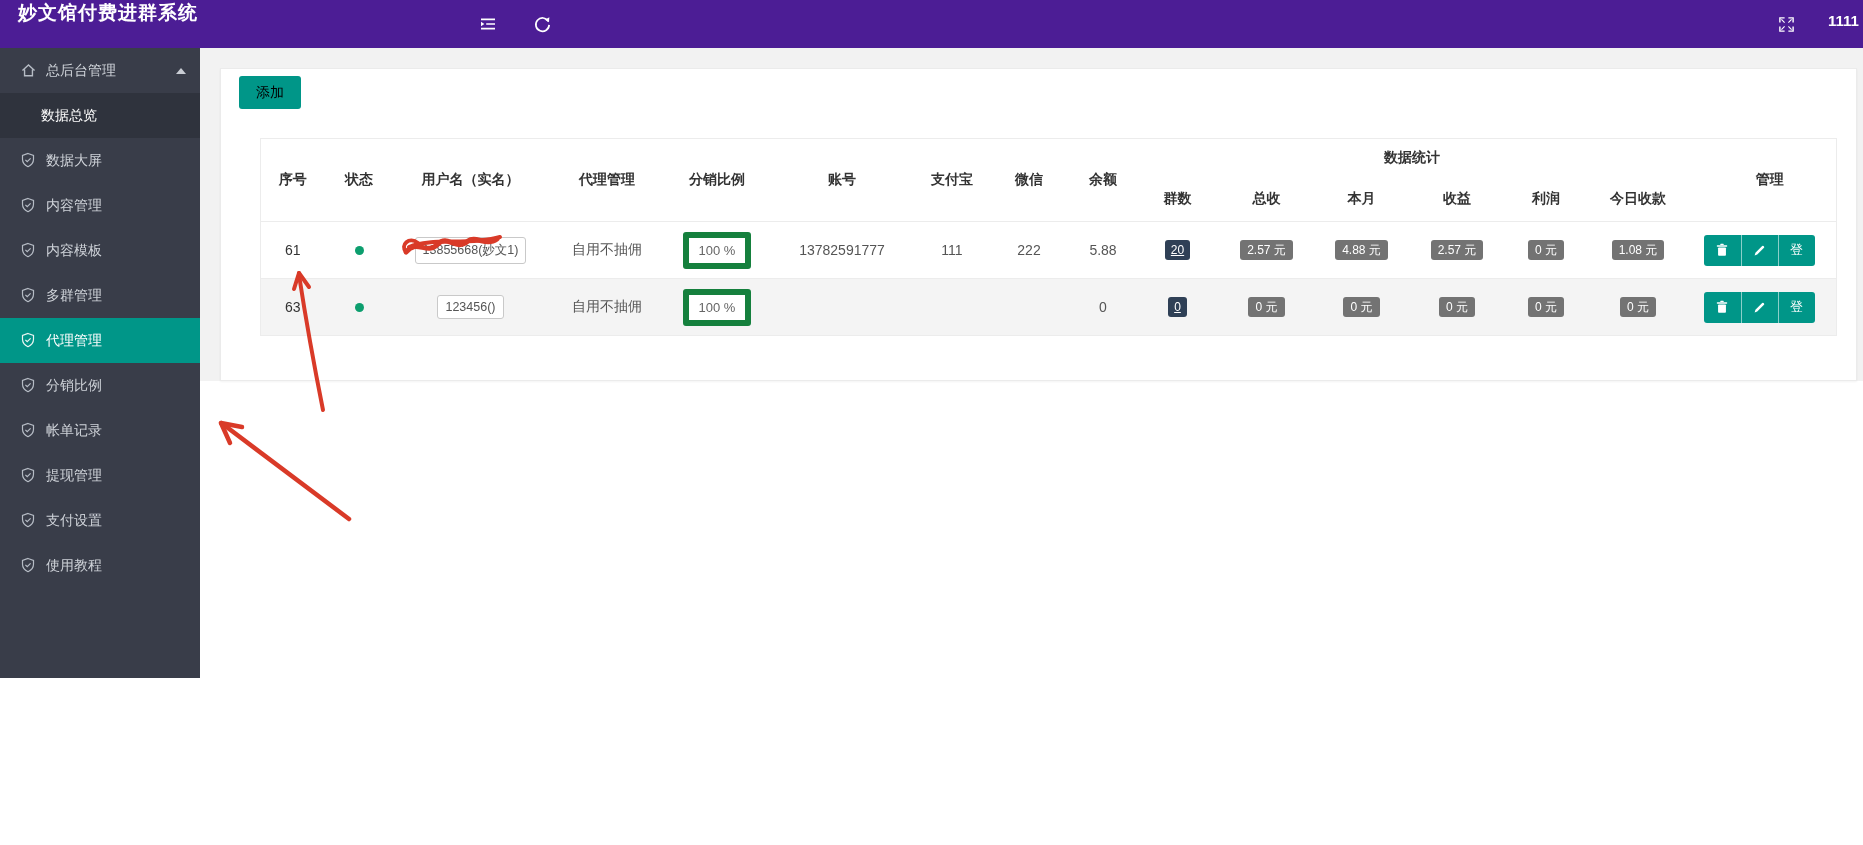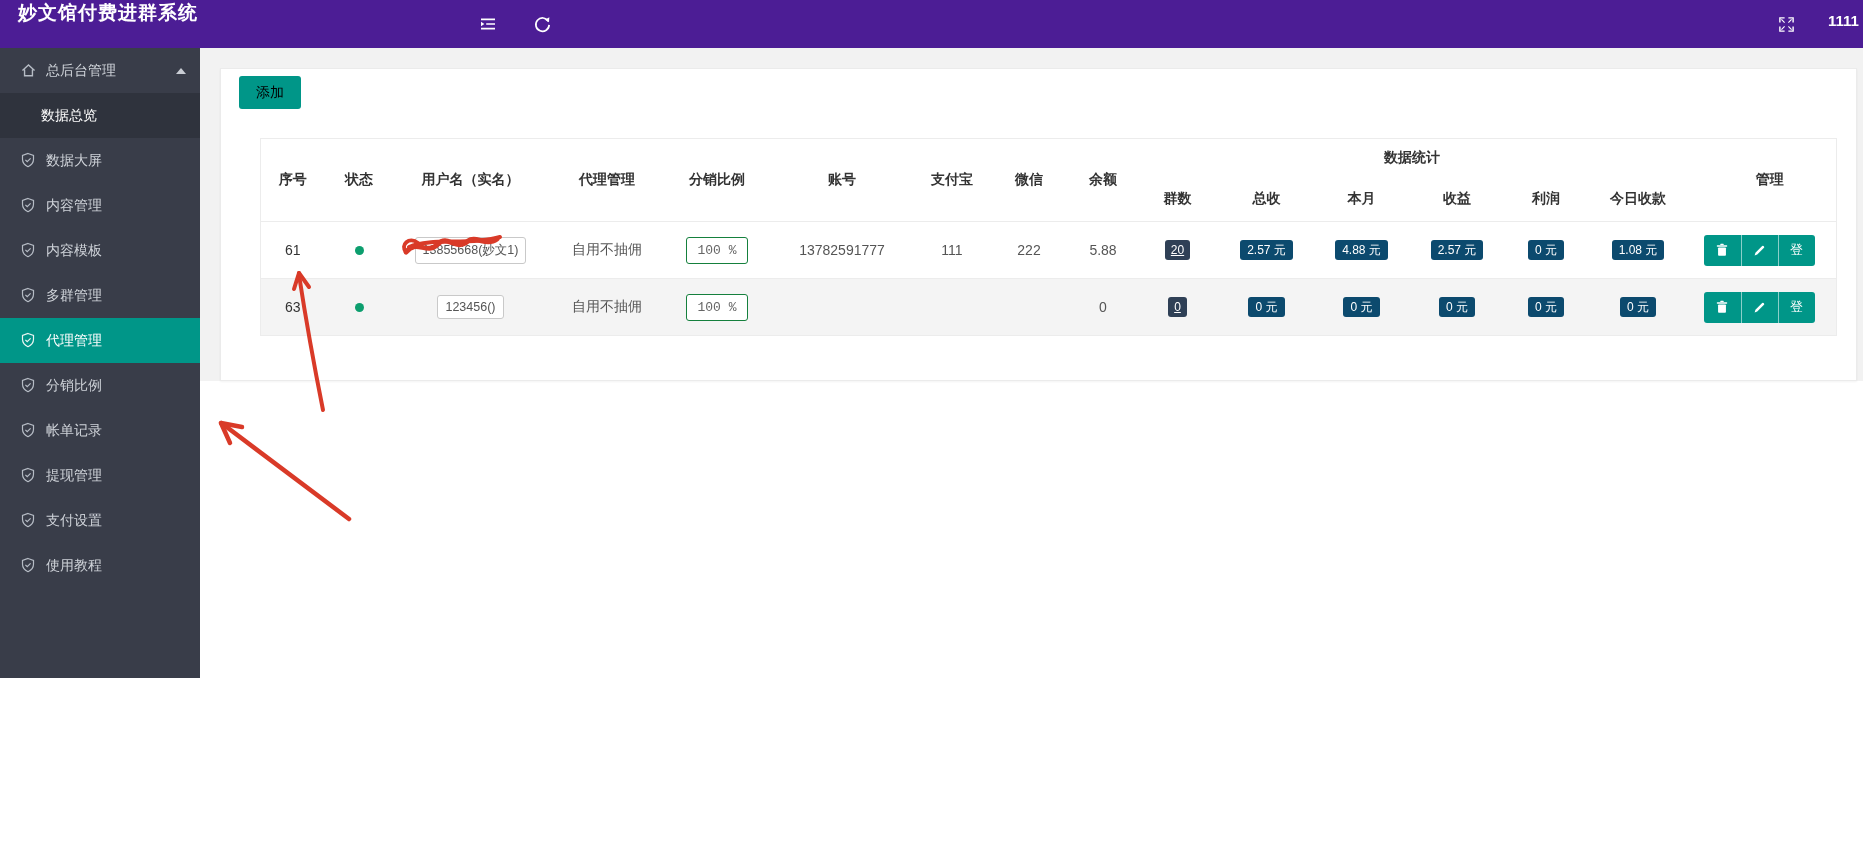--- a/index.html
+++ b/index.html
@@ -46,24 +46,24 @@
   thead tr.sub-row  { height:45px; }
   tbody tr { height:57px; border-top:1px solid #ececec; }
   tbody tr:nth-child(2) { background:#f4f4f4; }
   tbody td { text-align:center; color:#555; vertical-align:middle; }
   td.c-seq { color:#333; }
   th.h-manage, td.c-manage { text-align:left; padding-left:15px; }
 
   .dot { display:inline-block; width:9px; height:9px; border-radius:50%; background:#0C9E6E; }
   .name-box { display:inline-block; border:1px solid #c9c9c9; border-radius:3px; background:#fff;
     font-size:12.5px; color:#555; padding:4px 7px; min-width:60px; }
-  .ratio-box { display:inline-block; border:1px solid #15803d; border-radius:3px; background:#fff;
-    font-size:13px; color:#666; padding:5px 10px;font-family:Liberation Mono, monospace; }
+  .ratio-box { display:inline-block; border:6px solid #15803d; border-radius:3px; background:#fff;
+    font-size:13px; color:#666; padding:5px 10px; }
   .badge { display:inline-block; color:#fff; font-size:12px; border-radius:3px; padding:4px 7px; line-height:1; }
-  .badge.orange { background:#0c4a6e; }
+  .badge.orange { background:#737373; }
   .badge.navy { background:#2F4056; padding:4px 6px;text-decoration:underline; }
 
   .btn-group { display:inline-flex; border-radius:3px; overflow:hidden; }
   .btn-seg { width:37px; height:31px; background:#009688; border:none; color:#fff; display:flex;
     align-items:center; justify-content:center; cursor:pointer; font-size:13px; font-family:inherit; }
   .btn-seg + .btn-seg { border-left:1px solid rgba(255,255,255,.55); }
 
   
   .annotations { position:absolute; left:0; top:0; width:1863px; height:845px; pointer-events:none; z-index:50; }
 </style>

